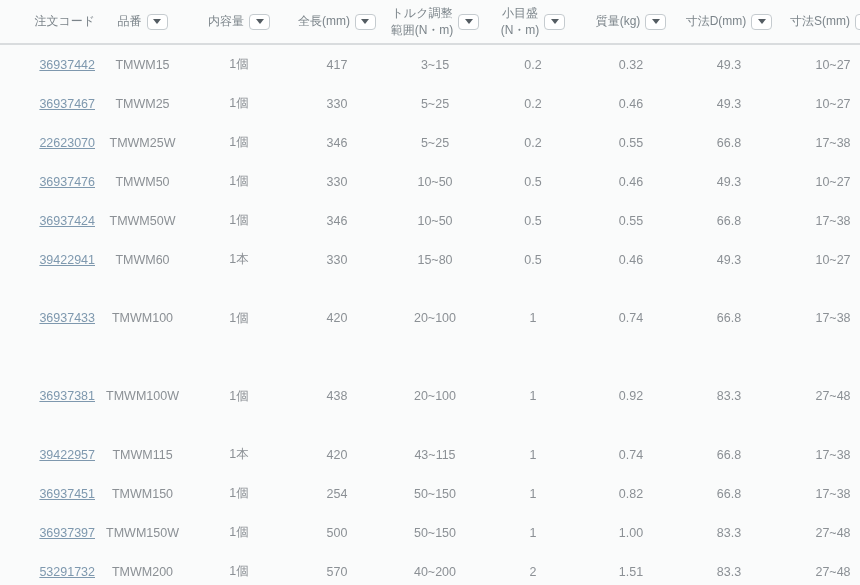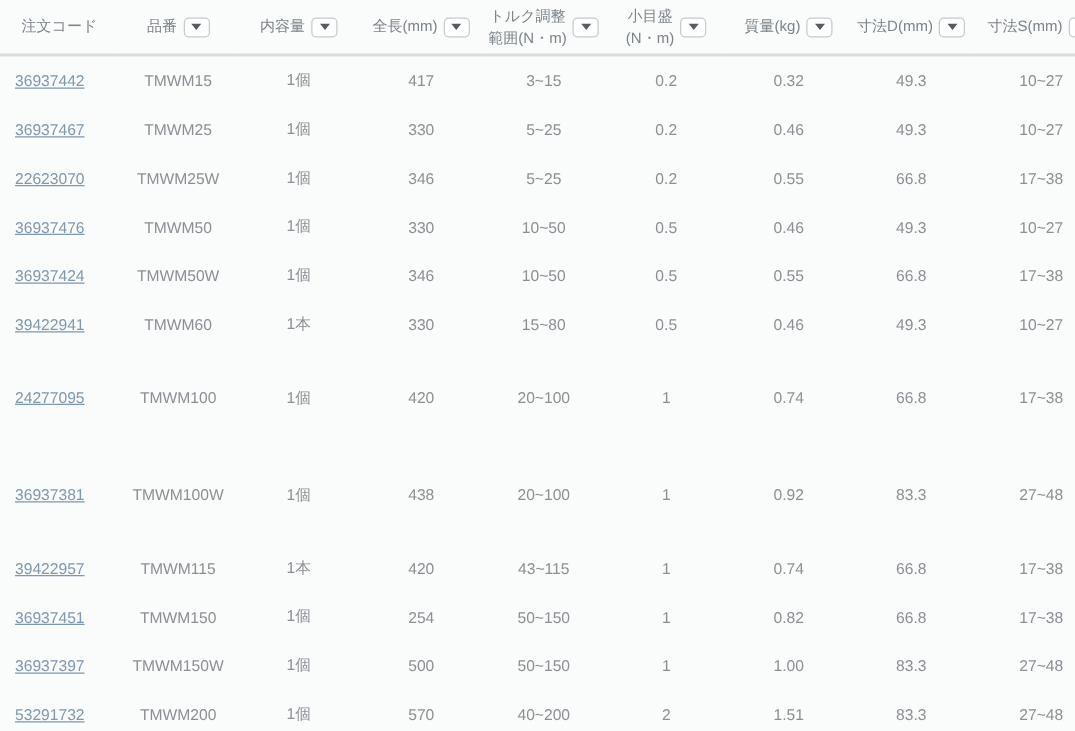--- a/index.html
+++ b/index.html
@@ -29,21 +29,21 @@
     border-bottom: 2px solid #d9dcde;
     padding: 0;
   }
   .th-inner {
     display: flex;
     align-items: center;
     justify-content: center;
     gap: 5px;
   }
   th.col-code .th-inner {
-    justify-content: center;
+    justify-content: flex-end;
   }
   .th-label {
     white-space: pre-line;
     line-height: 1.35;
     text-align: center;
   }
   .filter-btn {
     display: inline-flex;
     align-items: center;
     justify-content: center;
@@ -68,21 +68,21 @@
     font-size: 12.5px;
     color: #8b9095;
     text-align: center;
     vertical-align: middle;
     padding: 0;
   }
   tbody tr.tall td {
     height: 78px;
   }
   td.code-cell {
-    text-align: left;
+    text-align: right;
     padding-left: 12px;
   }
   td.code-cell a {
     color: #7e98ae;
     text-decoration: underline;
     cursor: pointer;
   }
 </style>
 </head>
 <body>
@@ -234,21 +234,21 @@
           <td>TMWM60</td>
           <td>1本</td>
           <td>330</td>
           <td>15~80</td>
           <td>0.5</td>
           <td>0.46</td>
           <td>49.3</td>
           <td>10~27</td>
         </tr>
         <tr class="tall">
-          <td class="code-cell"><a href="#">24277095</a></td>
+          <td class="code-cell"><a href="#">36937433</a></td>
           <td>TMWM100</td>
           <td>1個</td>
           <td>420</td>
           <td>20~100</td>
           <td>1</td>
           <td>0.74</td>
           <td>66.8</td>
           <td>17~38</td>
         </tr>
         <tr class="tall">

